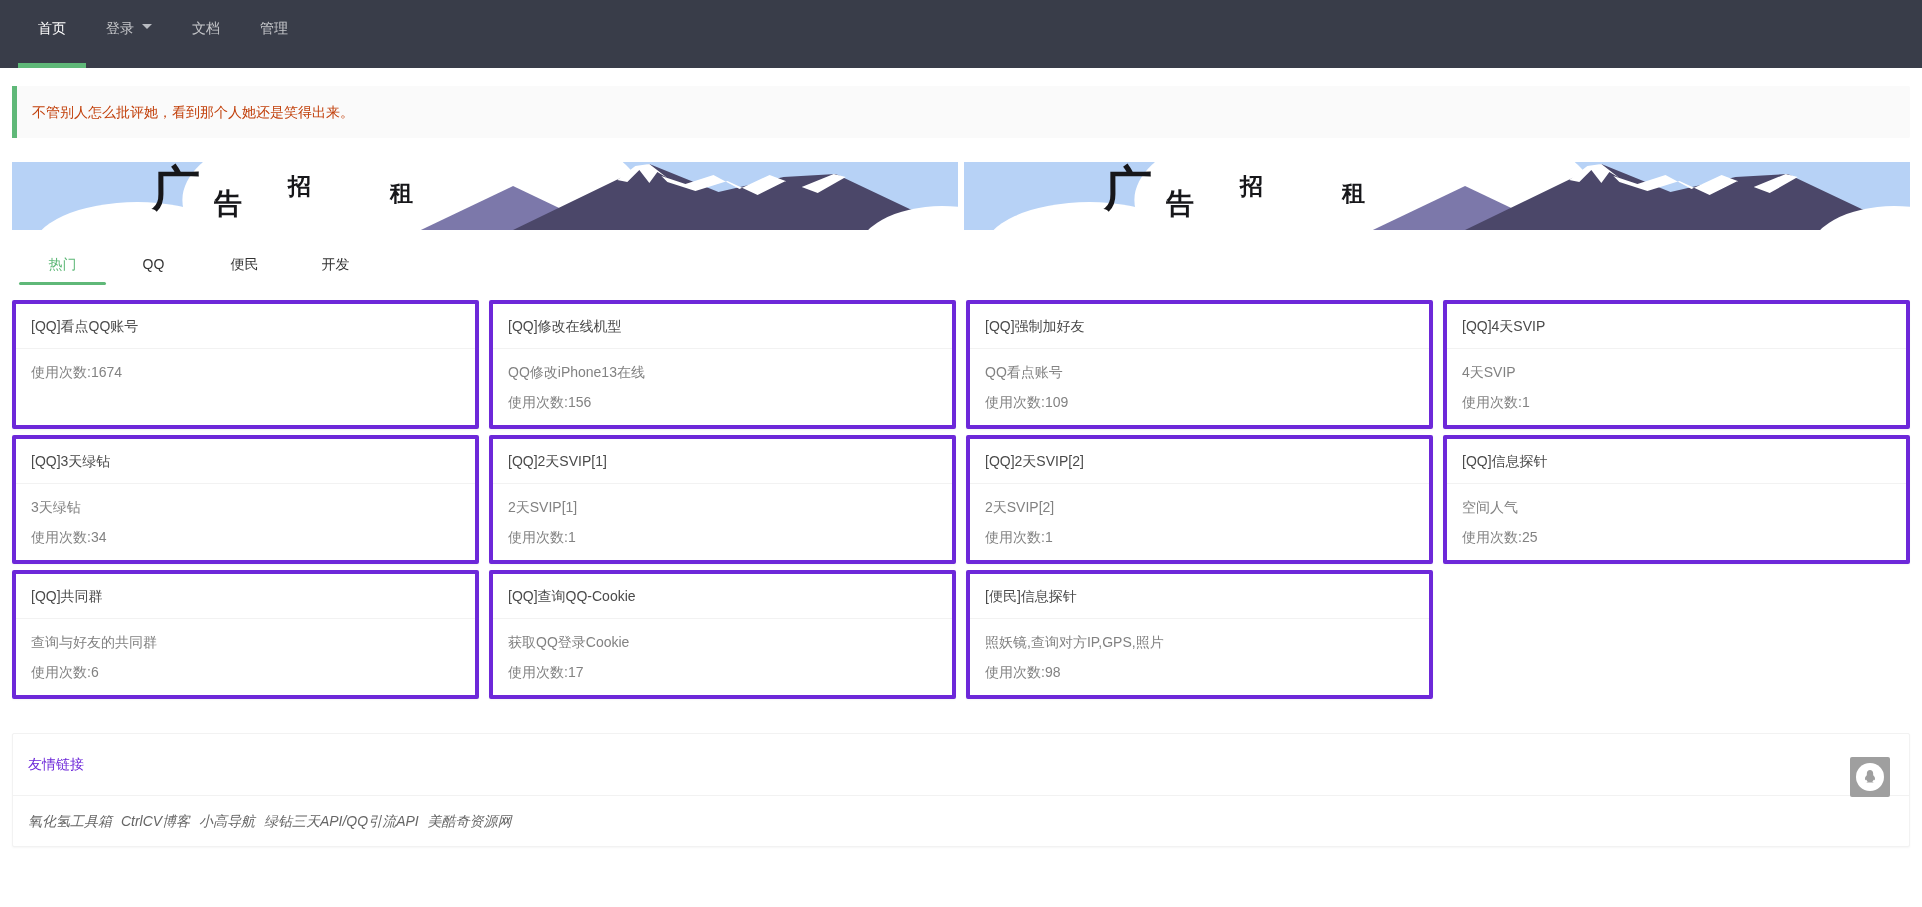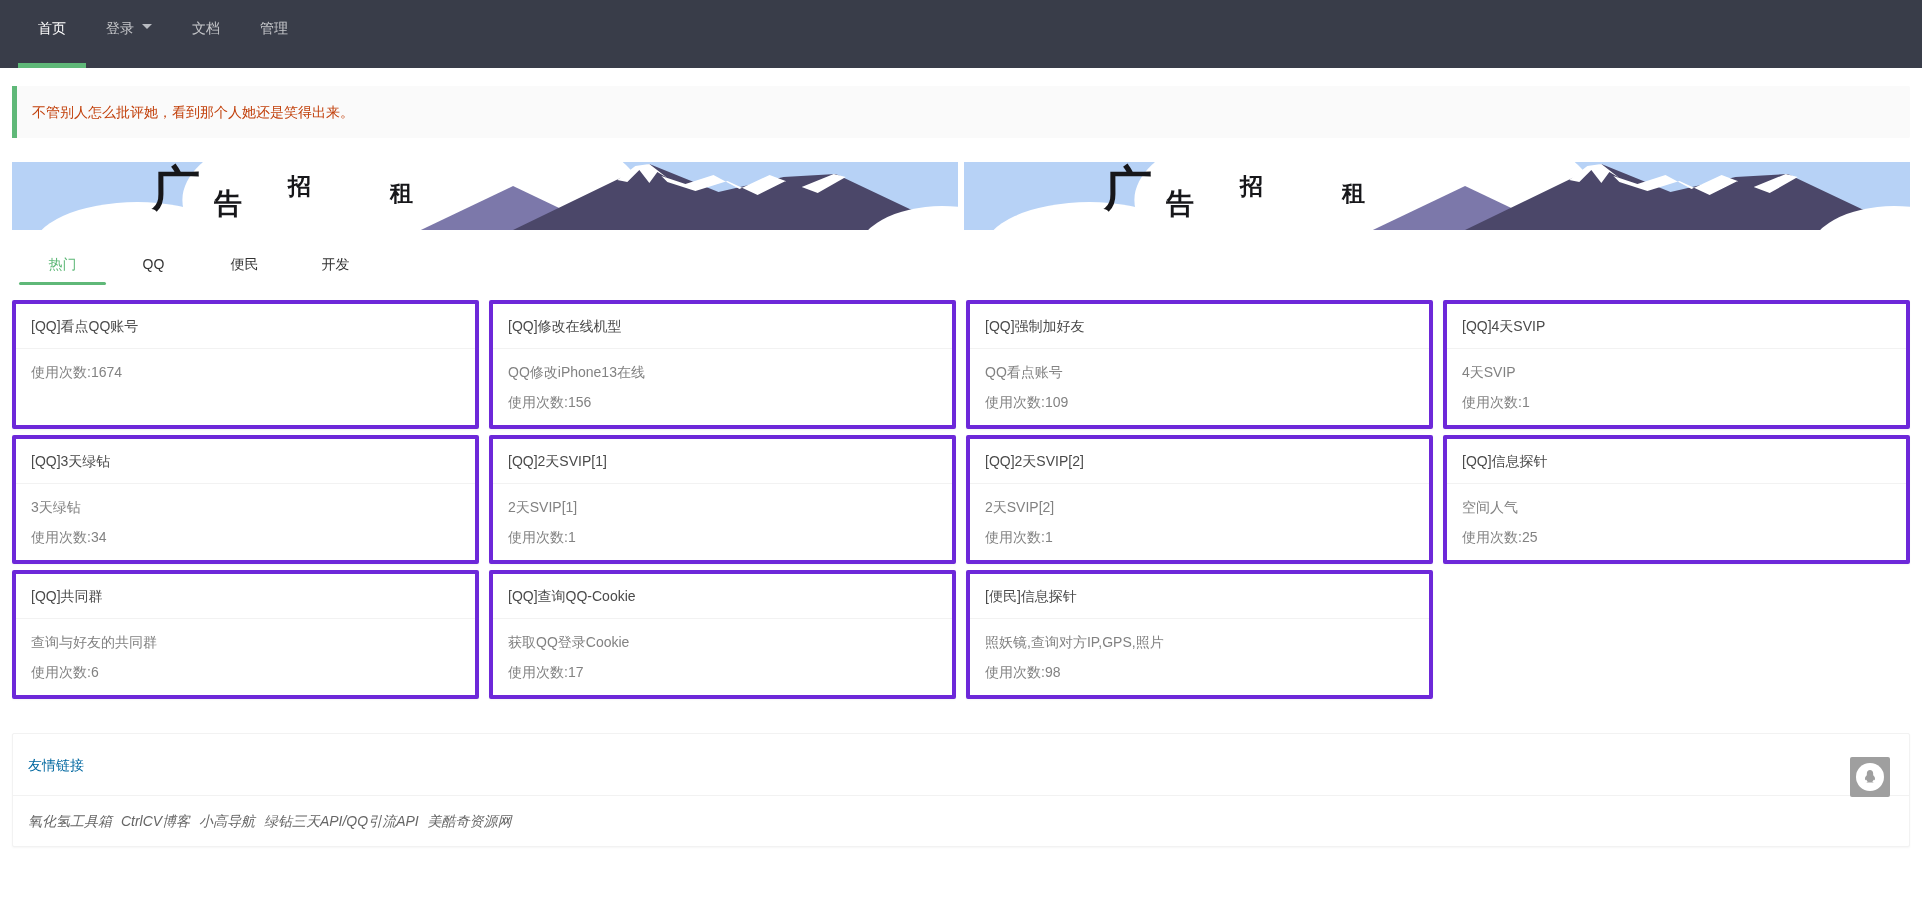--- a/index.html
+++ b/index.html
@@ -46,21 +46,21 @@
 
   
   .cards { display:grid; grid-template-columns:repeat(4,1fr); column-gap:10px; row-gap:6px; margin-top:14px; }
   .card { background:#fff; border:4px solid #6d28d9; border-radius:2px; box-shadow:0 1px 2px rgba(0,0,0,.04); }
   .card-header { padding:0 15px; height:45px; line-height:45px; border-bottom:1px solid #f2f2f2; color:#4a4a4a;
                  white-space:nowrap; overflow:hidden; text-overflow:ellipsis; }
   .card-body { padding:8px 15px; color:#828282; line-height:30px; }
 
   
   .footer-card { margin-top:34px; background:#fff; border:1px solid #f2f2f2; border-radius:2px; box-shadow:0 1px 2px rgba(0,0,0,.04); }
-  .footer-card .card-header { height:62px; line-height:62px; color:#0369a1; }
+  .footer-card .card-header { height:62px; line-height:62px; color:#6d28d9;font-family:Liberation Serif, serif; }
   .footer-card .card-body { padding:15px; line-height:20px;font-style:italic; }
   .flink { color:#666; text-decoration:none; margin-right:5px; cursor:pointer; }
 
   
   .qq-fab { position:absolute; right:32px; bottom:110px; width:40px; height:40px; background:#9F9F9F;
             border-radius:2px; display:flex; align-items:center; justify-content:center; cursor:pointer; }
   .qq-fab .circle { width:28px; height:28px; background:#fff; border-radius:50%; display:flex; align-items:center; justify-content:center; }
 </style>
 </head>
 <body>

